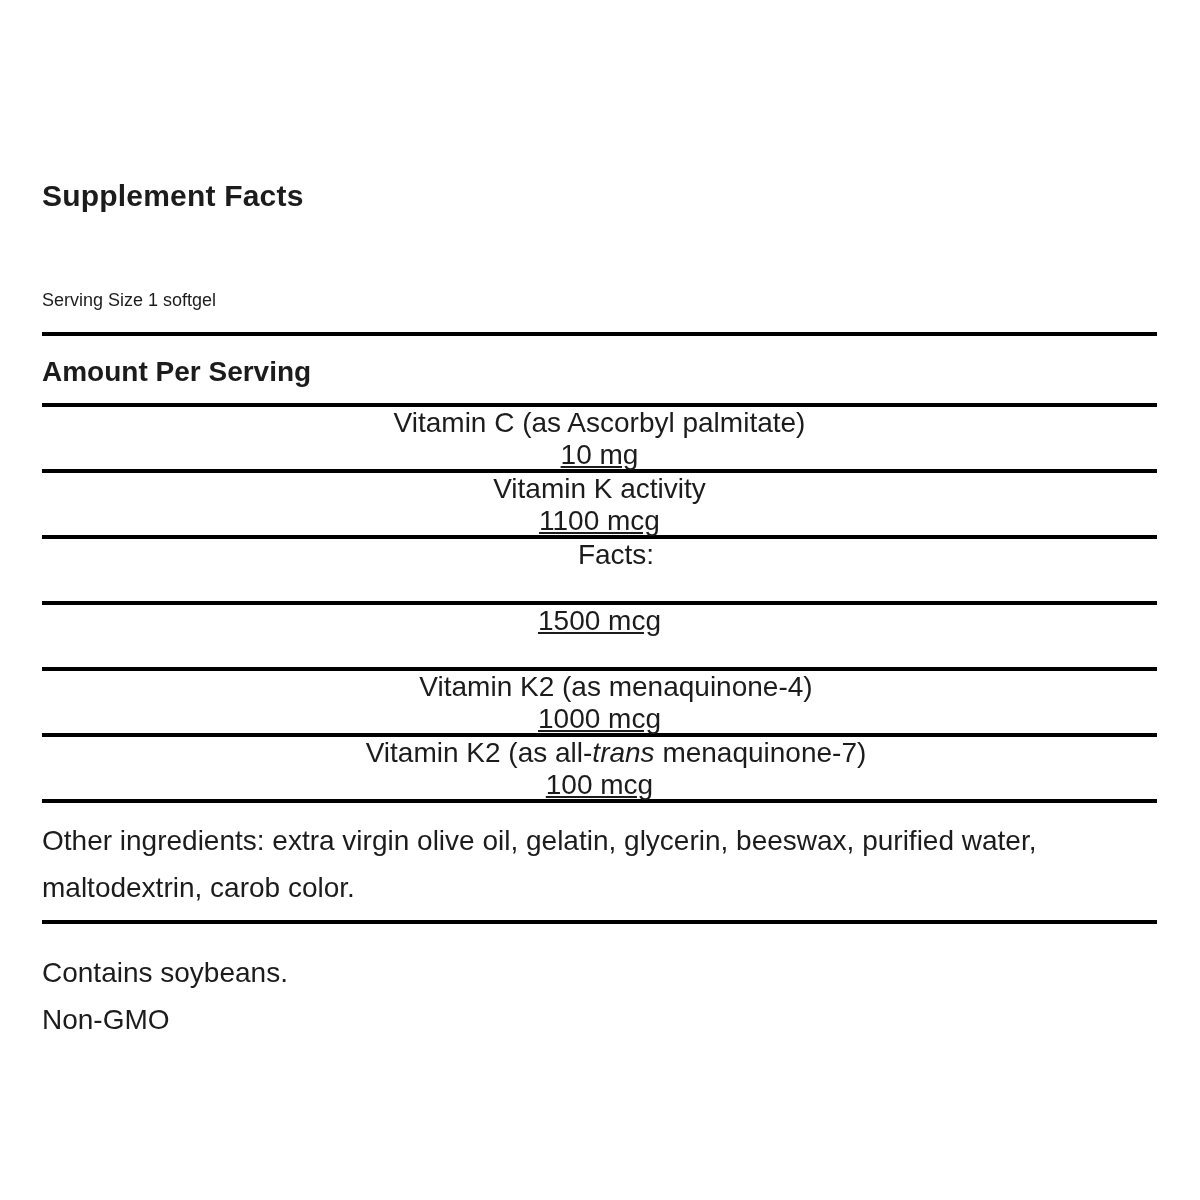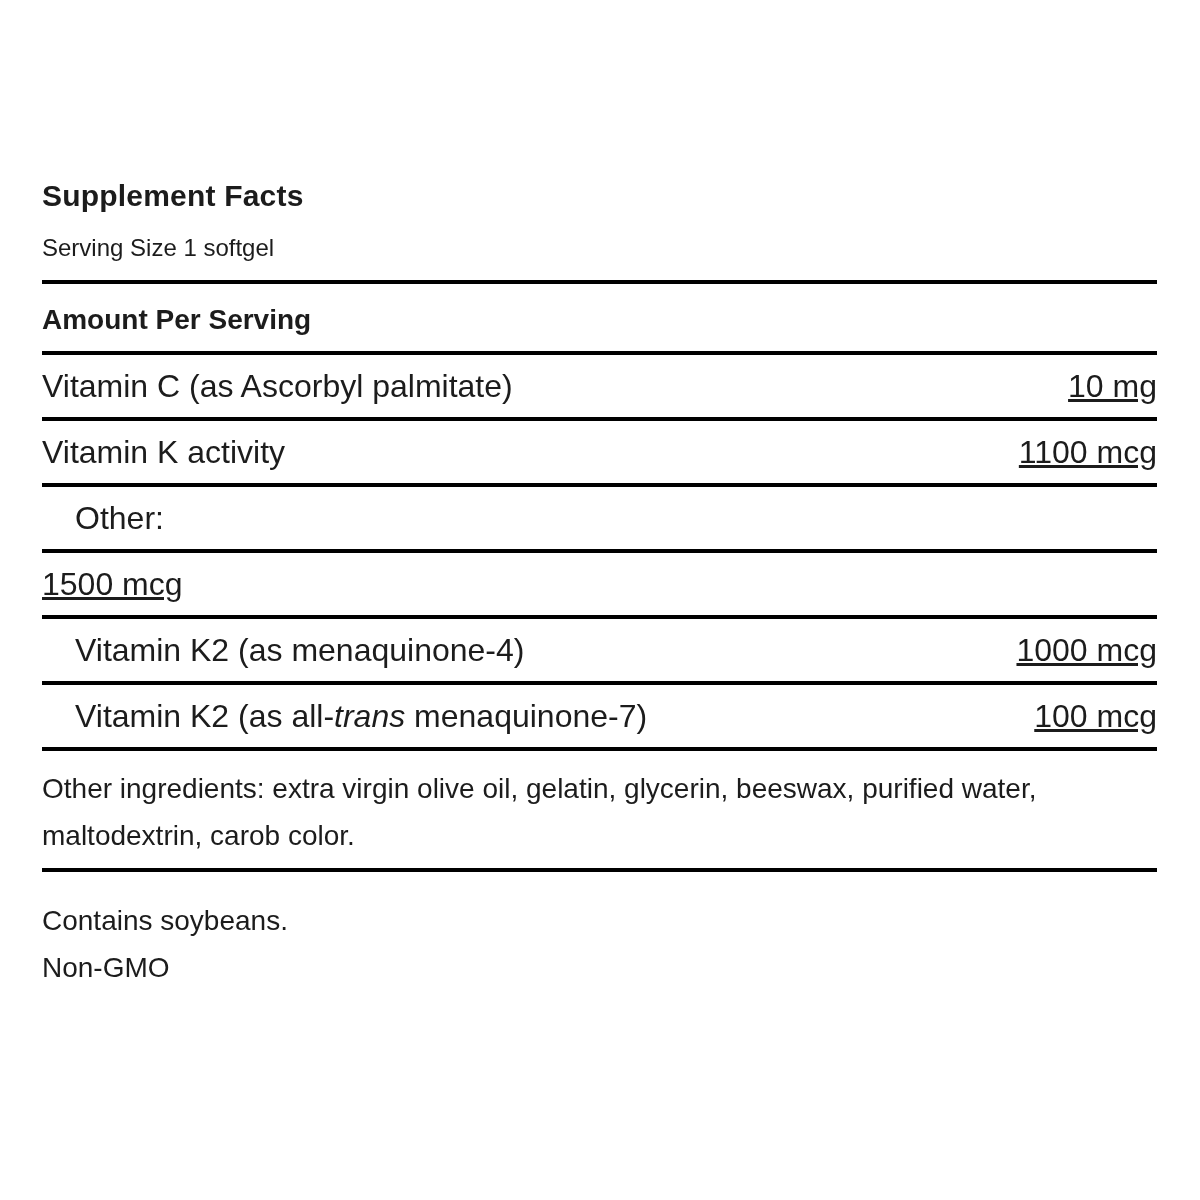--- a/index.html
+++ b/index.html
@@ -23,23 +23,23 @@
     height: 904px;
     padding: 180px 43px 16px 42px;
   }
   .title {
     font-size: 30px;
     font-weight: bold;
     line-height: 32px;
     letter-spacing: 0.2px;
   }
   .serving {
-    font-size: 24px;
+    font-size: 18px;
     line-height: 32px;
-    margin-top: 20px;
+    margin-top: 72px;
   }
   .rule {
     height: 4px;
     background: var(--rule);
   }
   .rule-1 { margin-top: 16px; }
   .rule-2 { margin-top: 15px; }
   .rule-other { margin-top: 9px; }
   .amount-header {
     font-size: 28px;
@@ -47,21 +47,22 @@
     line-height: 32px;
     margin-top: 20px;
   }
   .rows { }
   .row {
     height: 66px;
     display: flex;
     justify-content: space-between;
     align-items: center;
     border-bottom: 4px solid var(--rule);
-    font-size: 32px;
+    font-size: 28px;
+    flex-direction: column;
   }
   .row.indent .row-name {
     padding-left: 33px;
   }
   .row-amount {
     text-align: right;
     white-space: nowrap;
     text-decoration: underline;
   }
   .other-ingredients {
@@ -95,21 +96,21 @@
   <div class="rows">
       <div class="row">
         <span class="row-name"><span>Vitamin C (as Ascorbyl palmitate)</span></span>
         <span class="row-amount">10 mg</span>
       </div>
       <div class="row">
         <span class="row-name"><span>Vitamin K activity</span></span>
         <span class="row-amount">1100 mcg</span>
       </div>
       <div class="row indent">
-        <span class="row-name"><span>Other:</span></span>
+        <span class="row-name"><span>Facts:</span></span>
         <span class="row-amount"></span>
       </div>
       <div class="row indent">
         <span class="row-amount">1500 mcg</span>
       </div>
       <div class="row indent">
         <span class="row-name"><span>Vitamin K2 (as menaquinone-4)</span></span>
         <span class="row-amount">1000 mcg</span>
       </div>
       <div class="row indent">

